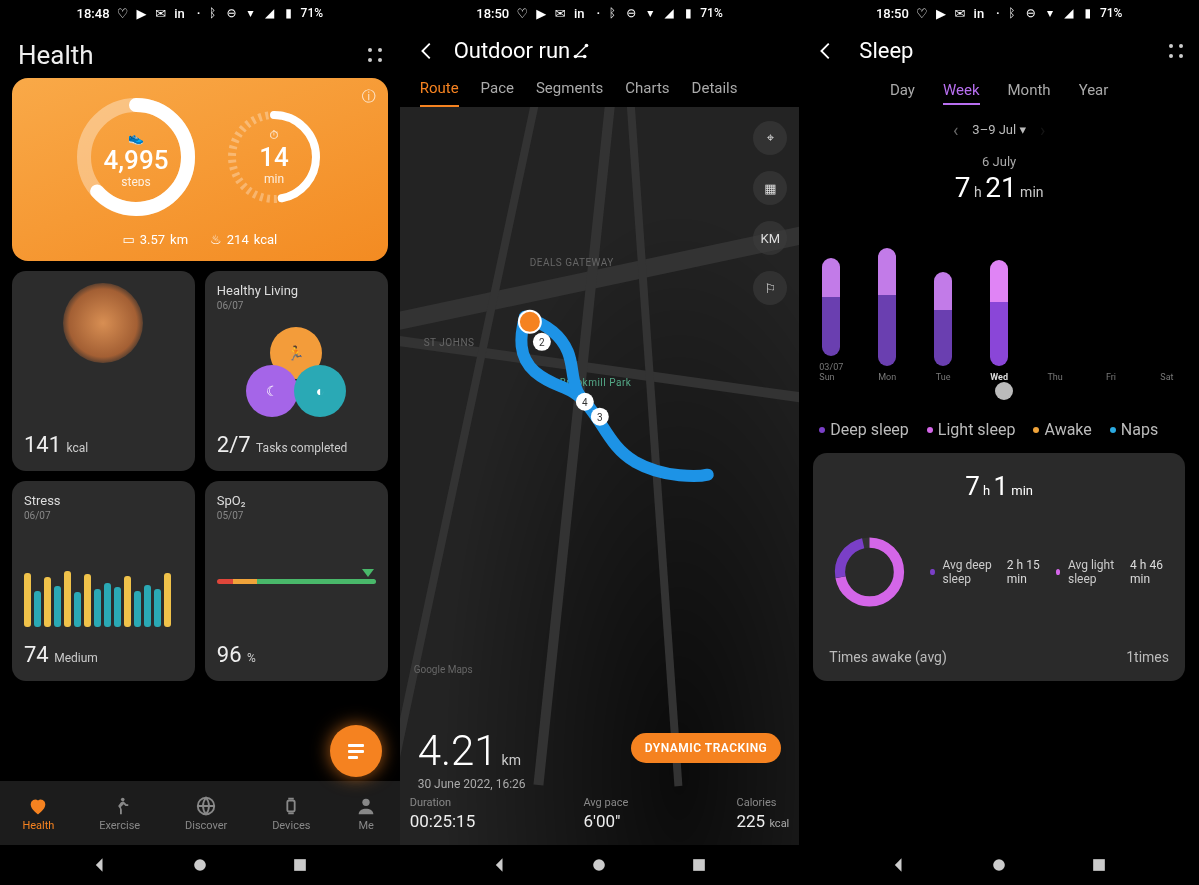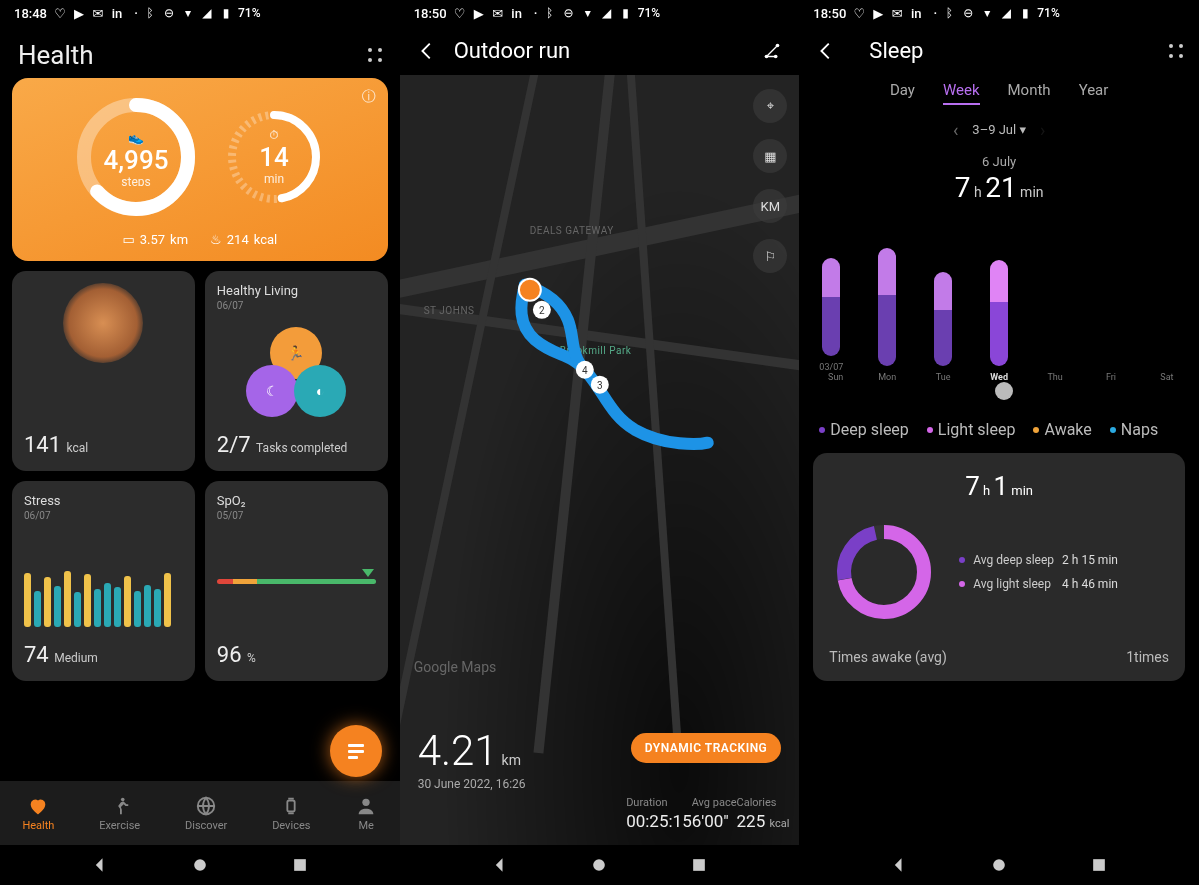--- a/index.html
+++ b/index.html
@@ -17,21 +17,21 @@
     background: #000;
     display: flex;
     flex-direction: column;
     position: relative;
   }
   
   .status-bar {
     height: 26px;
     display: flex;
     align-items: center;
-    justify-content: flex-start;
+    justify-content: center;
     padding: 0 14px;
     font-size: 13px;
     font-weight: 500;
   }
   .status-left { display:flex; align-items:center; gap:6px; }
   .status-right { display:flex; align-items:center; gap:5px; font-size:12px;}
   .status-icons { display:flex; gap:5px; align-items:center;}
   .mini-icon { width:14px; height:14px; display:inline-flex; align-items:center; justify-content:center;}
   
   .nav-bar {
@@ -104,21 +104,21 @@
   .spo2-track{ width:100%; height:5px; border-radius:3px; background:linear-gradient(90deg,#e0463a 0 10%,#f0a33a 10% 25%,#49b86a 25% 100%); position:relative;}
   .spo2-ptr{ position:absolute; right:2px; top:-10px; width:0;height:0;border-left:6px solid transparent;border-right:6px solid transparent;border-top:8px solid #49b86a;}
   .fab{ position:absolute; right:18px; bottom:108px; width:52px;height:52px;border-radius:50%;background:#f58220;display:flex;align-items:center;justify-content:center;box-shadow:0 0 18px rgba(245,130,32,.7);}
   
   .tabbar{ height:64px; background:#1c1c1c; display:flex; justify-content:space-around; align-items:center; font-size:11px;}
   .tabitem{ display:flex; flex-direction:column; align-items:center; gap:2px; color:#888;}
   .tabitem.active{ color:#f58220;}
   .tabitem svg{width:22px;height:22px;}
 
   
-  .s2 .header2{ padding:12px 16px; display:flex; align-items:center; justify-content:space-between;}
+  .s2 .header2{ padding:12px 16px; display:flex; align-items:center; justify-content:flex-start;}
   .s2 .header2 .left{display:flex;align-items:center;gap:16px;}
   .s2 .header2 h1{font-size:22px;font-weight:400;}
   .tabs2{ display:flex; gap:22px; padding:4px 20px 0; font-size:15px; color:#aaa;}
   .tabs2 .t{padding-bottom:8px;}
   .tabs2 .t.active{ color:#f58220; border-bottom:2px solid #f58220;}
   .map-area{ flex:1; position:relative; background:#1a1a1a; overflow:hidden;}
   .map-bg{ position:absolute; inset:0;
     background:
       radial-gradient(ellipse at 70% 90%, rgba(0,0,0,0.7), transparent 60%),
       linear-gradient(#232323,#232323);
@@ -126,54 +126,54 @@
   .map-road{ position:absolute; background:#333; transform-origin:center;}
   .map-label{ position:absolute; font-size:10px; color:#666; letter-spacing:.5px;}
   .route-path{ position:absolute; inset:0; }
   .map-controls{ position:absolute; right:12px; top:14px; display:flex; flex-direction:column; gap:16px;}
   .mctl{width:34px;height:34px;border-radius:50%;background:rgba(60,60,60,.6);display:flex;align-items:center;justify-content:center;font-size:13px;color:#ddd;}
   .run-summary{ position:absolute; left:18px; bottom:54px; }
   .run-summary .dist{ font-size:42px; font-weight:300;}
   .run-summary .distu{ font-size:14px; margin-left:4px; color:#ccc;}
   .run-summary .ts{ font-size:12px; color:#aaa; margin-top:2px;}
   .dyn-btn{ position:absolute; right:18px; bottom:82px; background:#f58220; color:#fff; font-size:12px; font-weight:600; padding:8px 14px; border-radius:18px; letter-spacing:.5px;}
-  .run-stats{ position:absolute; bottom:8px; left:0; right:0; display:flex; justify-content:flex-end; padding:6px 10px;}
+  .run-stats{ position:absolute; bottom:8px; left:0; right:0; display:flex; justify-content:space-between; padding:6px 10px;}
   .run-stats .col{ text-align:left;}
   .run-stats .lbl{ font-size:11px; color:#888;}
   .run-stats .val{ font-size:17px; color:#eee; margin-top:2px;}
   .run-stats .val .u{font-size:11px;color:#aaa;}
-  .gmaps-label{position:absolute;left:14px;bottom:170px;font-size:14px;color:#666;}
+  .gmaps-label{position:absolute;left:14px;bottom:170px;font-size:10px;color:#666;}
 
   
   .s3 .header3{ padding:12px 16px; display:flex; align-items:center; justify-content:space-between;}
-  .s3 .header3 .left{display:flex;align-items:center;gap:32px;}
+  .s3 .header3 .left{display:flex;align-items:center;gap:22px;}
   .s3 .header3 h1{font-size:22px;font-weight:400;}
   .range-tabs{ display:flex; justify-content:center; gap:28px; font-size:15px; color:#aaa; margin-top:6px;}
   .range-tabs .t.active{ color:#b86ff0; border-bottom:2px solid #b86ff0; padding-bottom:4px;}
   .range-row{ display:flex; align-items:center; justify-content:center; gap:14px; margin-top:14px; font-size:13px; color:#bbb;}
   .chev{ color:#666; font-size:18px;}
   .sel-date{ text-align:center; margin-top:14px; font-size:13px; color:#aaa;}
   .sel-val{ text-align:center; font-size:28px; font-weight:400; margin-top:2px;}
   .sel-val .u{font-size:14px;color:#ccc;}
   .sleep-chart{ height:160px; position:relative; margin:18px 14px 0; display:flex; align-items:flex-end; justify-content:space-between; padding:0 6px;}
   .sleep-col{ width:24px; display:flex; flex-direction:column; align-items:center;}
   .sleep-bar{ width:18px; border-radius:9px; background:linear-gradient(#c27be8 0 40%, #6a3fb0 40% 100%);}
-  .sleep-xlabel{ font-size:9px; color:#777; margin-top:6px; text-align:right;}
+  .sleep-xlabel{ font-size:9px; color:#777; margin-top:6px; text-align:left;}
   .slider-track{ height:30px; position:relative; margin:0 14px;}
   .slider-dot{ position:absolute; left:49%; top:0; width:18px;height:18px;border-radius:50%;background:#bbb;}
   .legend{ display:flex; gap:18px; justify-content:flex-start; padding:8px 20px; font-size:16px; color:#bbb;}
   .legend .item{display:flex;align-items:center;gap:5px;}
   .legend .d{width:6px;height:6px;border-radius:50%;}
   .avg-card{ background:#2a2a2a; margin:6px 14px; border-radius:14px; padding:16px;}
   .avg-title{ text-align:center; font-size:14px; color:#bbb;}
   .avg-val{ text-align:center; font-size:26px; margin-top:2px;}
   .avg-val .u{font-size:13px;}
   .donut-row{ display:flex; align-items:center; gap:20px; margin-top:16px;}
   .donut{ width:110px; height:110px;}
-  .donut-legend{ font-size:12px; color:#ccc; display:flex; flex-direction:column; gap:10px;}
+  .donut-legend{ font-size:12px; color:#ccc; display:flex; gap:10px;}
   .donut-legend .row{display:flex;align-items:center;gap:8px;}
   .donut-legend .d{width:6px;height:6px;border-radius:50%;}
   .donut-legend .v{margin-left:auto;color:#ddd;}
   .awake-row{ display:flex; justify-content:space-between; margin-top:22px; font-size:14px; color:#bbb;}
 </style>
 </head>
 <body>
 
 <div class="phone s1">
   <div class="status-bar">
@@ -389,20 +389,27 @@
       <h1>Outdoor run</h1>
     </div>
     <svg width="22" height="22" viewBox="0 0 24 24">
         <circle cx="6" cy="18" r="2" fill="#fff"></circle>
         <circle cx="18" cy="6" r="2" fill="#fff"></circle>
         <circle cx="16" cy="18" r="2" fill="#fff"></circle>
         <path d="M6 18L18 6M6 18l10 0" stroke="#fff" stroke-width="1.5" fill="none"></path>
       </svg>
   </div>
 
+  <div class="tabs2">
+    <div class="t active">Route</div>
+    <div class="t">Pace</div>
+    <div class="t">Segments</div>
+    <div class="t">Charts</div>
+    <div class="t">Details</div>
+  </div>
 
   <div class="map-area">
     <div class="map-bg"></div>
 
     <div class="map-road" style="left:-20px;top:160px;width:460px;height:18px;transform:rotate(-12deg)"></div>
     <div class="map-road" style="left:-20px;top:260px;width:480px;height:10px;transform:rotate(8deg)"></div>
     <div class="map-road" style="left:170px;top:-20px;width:10px;height:700px;transform:rotate(6deg)"></div>
     <div class="map-road" style="left:250px;top:-20px;width:8px;height:700px;transform:rotate(-4deg)"></div>
     <div class="map-road" style="left:60px;top:-20px;width:8px;height:700px;transform:rotate(12deg)"></div>
     <div class="map-label" style="left:130px;top:150px">DEALS GATEWAY</div>

